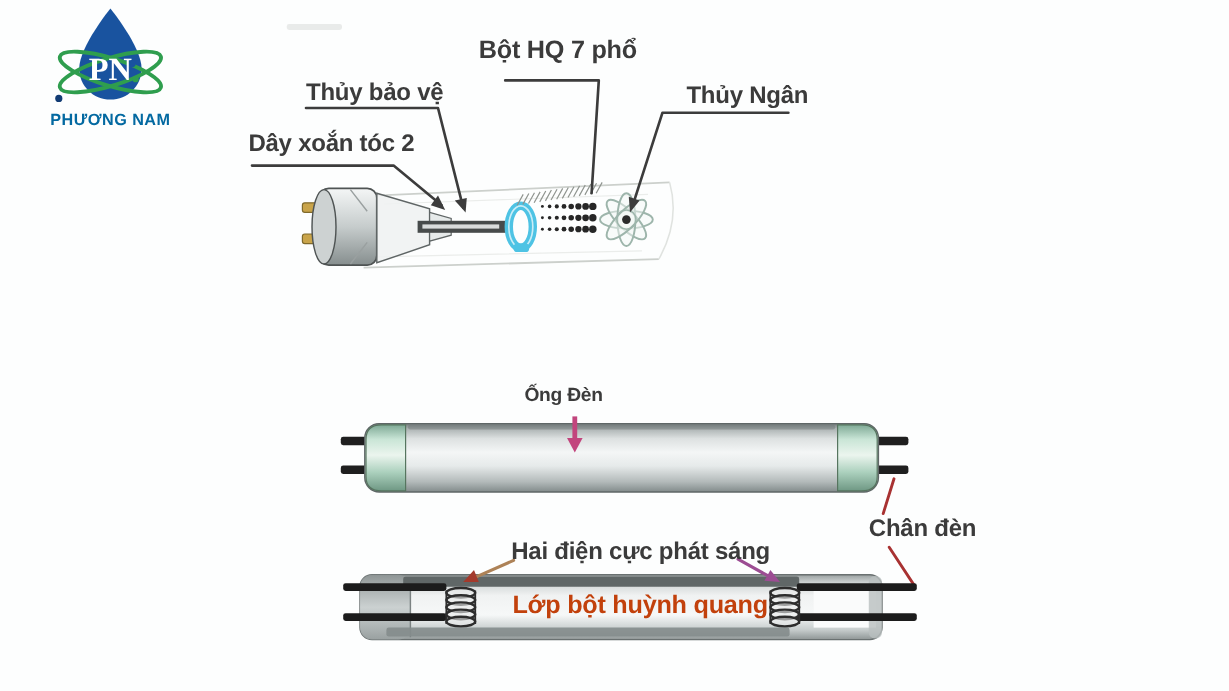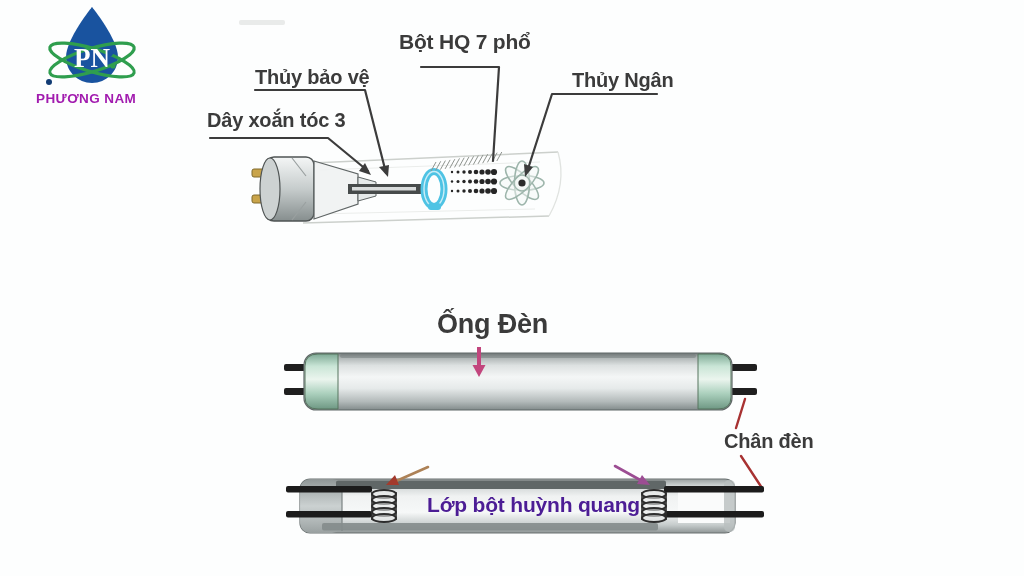--- a/index.html
+++ b/index.html
@@ -9,22 +9,22 @@
     font-family:"Liberation Sans","DejaVu Sans",sans-serif;
   }
   .stage{position:absolute;inset:0;}
   svg.art{position:absolute;left:0;top:0;}
   .lbl{
     position:absolute;color:#3b3b3b;font-weight:600;line-height:1.05;
     white-space:nowrap;letter-spacing:-0.2px;
   }
   .logo-wrap{position:absolute;left:8px;top:3px;width:112px;margin-left:28px;}
   .logo-company{
-    width:112px;font-size:13.5px;font-weight:700;
-    color:#a21caf;letter-spacing:0.4px;margin-top:-2px;
+    width:112px;text-align:center;font-size:13.5px;font-weight:700;
+    color:#0369a1;letter-spacing:0.4px;margin-top:-2px;
   }
   .stray{position:absolute;left:239px;top:20px;width:46px;height:5px;
     background:#d8dad8;opacity:.55;border-radius:2px;}
 </style>
 </head>
 <body>
 
 <div class="stage">
 
   <div class="logo-wrap">
@@ -230,20 +230,21 @@
       </g>
       <g>
         <line x1="615" y1="466" x2="642" y2="481" stroke="#9c4d93" stroke-width="2.6" stroke-linecap="round"></line>
         <polygon points="650,485 637,484 642,475" fill="#9c4d93"></polygon>
       </g>
     </g>
   </svg>
 
   <div class="lbl" style="left:399px;top:31px;font-size:21px;">Bột HQ 7 phổ</div>
   <div class="lbl" style="left:255px;top:67px;font-size:20px;">Thủy bảo vệ</div>
-  <div class="lbl" style="left:207px;top:110px;font-size:20px;">Dây xoắn tóc 3</div>
+  <div class="lbl" style="left:207px;top:110px;font-size:20px;">Dây xoắn tóc 2</div>
   <div class="lbl" style="left:556px;top:70px;font-size:20px;margin-left:16px;">Thủy Ngân</div>
 
-  <div class="lbl" style="left:437px;top:310px;font-size:27px;">Ống Đèn</div>
+  <div class="lbl" style="left:437px;top:322px;font-size:16px;">Ống Đèn</div>
   <div class="lbl" style="left:688px;top:431px;font-size:20px;margin-left:36px;">Chân đèn</div>
-  <div class="lbl" style="left:427px;top:494px;font-size:21px;color:#4c1d95;">Lớp bột huỳnh quang</div>
+  <div class="lbl" style="left:426px;top:450px;font-size:20px;">Hai điện cực phát sáng</div>
+  <div class="lbl" style="left:427px;top:494px;font-size:21px;color:#c2410c;">Lớp bột huỳnh quang</div>
 
 </div>
 
 </body></html>

